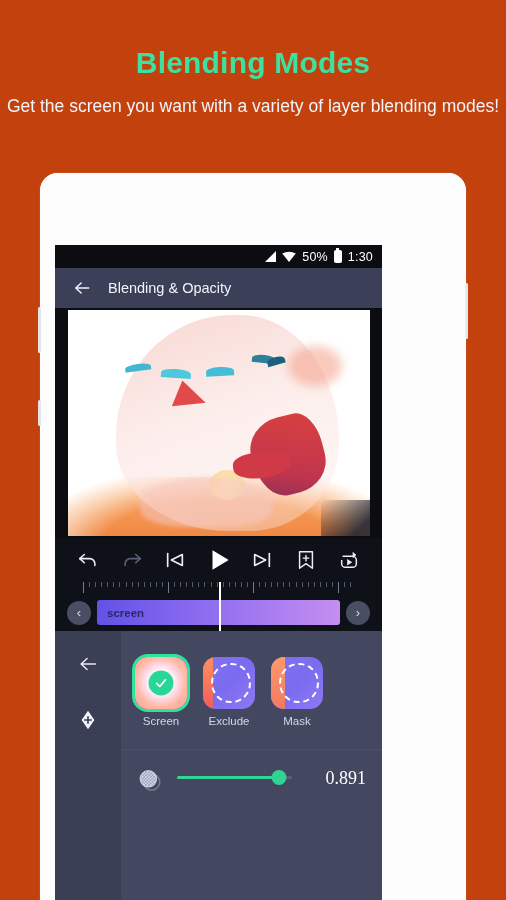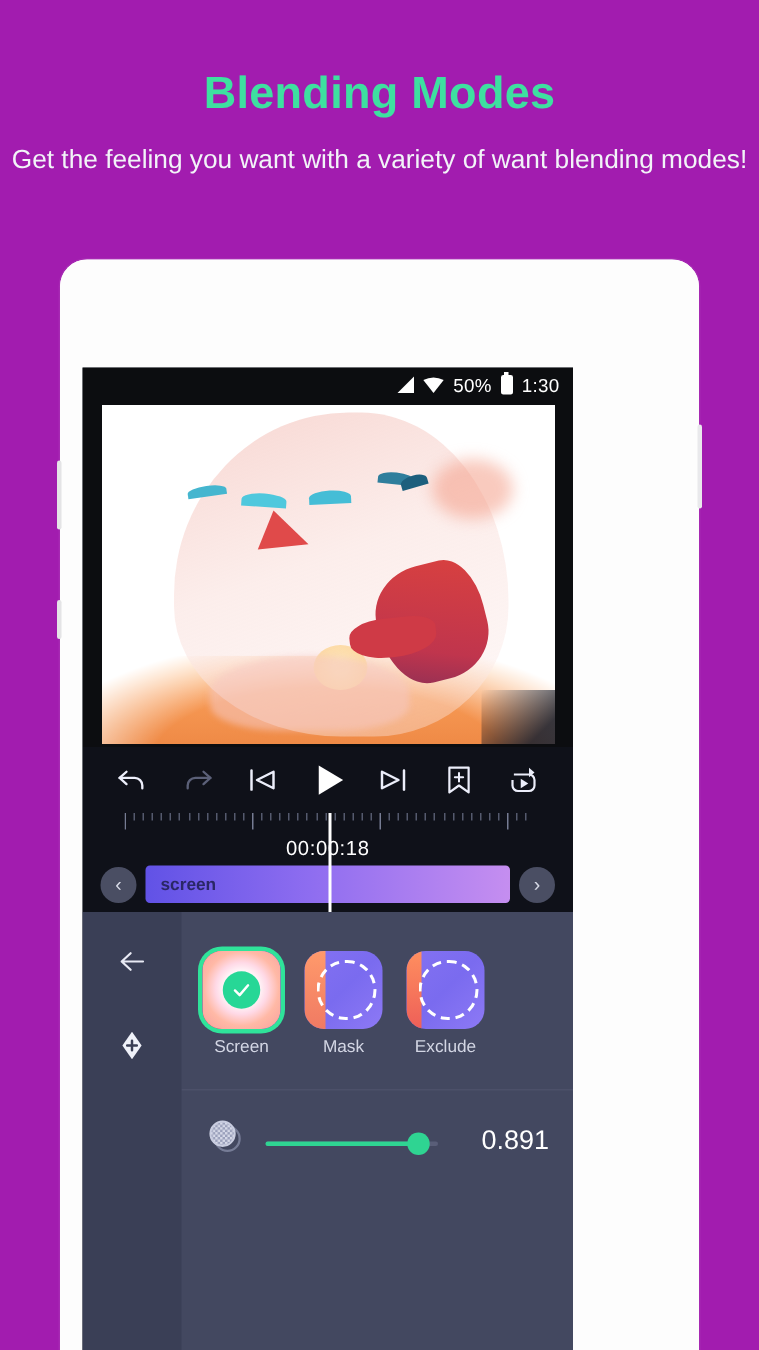--- a/index.html
+++ b/index.html
@@ -2,21 +2,21 @@
 <html><head>
 <meta charset="utf-8">
 <style>
   * { box-sizing: border-box; margin: 0; padding: 0; }
   html, body {
     width: 506px; height: 900px;
     background: #12151e;
     font-family: "Liberation Sans", sans-serif;
     overflow: hidden;
   }
-  .page { position: relative; width: 506px; height: 900px; background: #a21caf; }
+  .page { position: relative; width: 506px; height: 900px; background: #c2410c; }
 
   
   .promo { position: absolute; top: 0; left: 0; width: 506px; text-align: center; }
   .promo-title {
     margin-top: 46px;
     font-size: 30px; font-weight: bold;
     color: #3ee0a0; letter-spacing: .2px;
   }
   .promo-sub {
     margin-top: 14px;
@@ -168,36 +168,36 @@
   .mt-check {
     position:absolute; left:50%; top:50%; transform:translate(-50%,-50%);
     width:25px; height:25px; border-radius:50%; background:#27d796;
     display:flex; align-items:center; justify-content:center;
   }
   .mt-dash { position:absolute; left:16%; top:11%; width:76%; height:78%; border-radius:50%; border: 2px dashed #ffffff; }
   .mode-label { margin-top: 6px; font-size: 11.5px; color: #d3d6e4; }
 
   
   .opacity-sep { height: 1px; background: #4c5069; margin: 22px 0 0 0; }
-  .opacity-row { display: flex; align-items: flex-end; gap: 14px; padding: 18px 14px 0 16px; }
+  .opacity-row { display: flex; align-items: flex-start; gap: 14px; padding: 18px 14px 0 16px; font-family: Liberation Serif, serif; }
   .op-icon { width: 26px; height: 26px; flex: none; }
   .slider { flex: 1; position: relative; height: 18px; display: flex; align-items: center; }
   .slider-track { position: absolute; left: 0; right: 0; height: 3px; background: #595e78; border-radius: 2px; }
   .slider-fill { position: absolute; left: 0; height: 3px; background: #2fd492; border-radius: 2px; }
   .slider-knob { position: absolute; width: 15px; height: 15px; border-radius: 50%; background: #2fd492; transform: translateX(-50%); }
   .op-value { color: #ffffff; font-size: 18px; min-width: 62px; text-align: right; padding-right: 2px; }
 </style>
 </head>
 <body>
 
 <div class="page">
 
   <div class="promo">
     <div class="promo-title">Blending Modes</div>
-    <div class="promo-sub">Get the feeling you want with a variety of want blending modes!</div>
+    <div class="promo-sub">Get the screen you want with a variety of layer blending modes!</div>
   </div>
 
   <div class="phone">
     <div class="bezel-top"></div>
     <div class="sensor-dot"></div>
     <div class="camera"></div>
     <div class="speaker"></div>
   </div>
   <div class="side-btn-l"></div>
   <div class="side-btn-l2"></div>
@@ -208,20 +208,26 @@
     <div class="statusbar">
       <div class="sb-signal"></div>
       <svg class="sb-wifi" viewBox="0 0 14 11">
         <path d="M7 11 L0.2 2.4 Q7 -1 13.8 2.4 Z" fill="#fff"></path>
       </svg>
       <span class="sb-pct">50%</span>
       <div class="sb-batt"></div>
       <span class="sb-time">1:30</span>
     </div>
 
+    <div class="appbar">
+      <svg class="icon-back" viewBox="0 0 24 24">
+        <path d="M20 12 H5 M11 6 L4.5 12 L11 18" fill="none" stroke="#f3f4f8" stroke-width="1.7" stroke-linecap="round" stroke-linejoin="round"></path>
+      </svg>
+      <div class="appbar-title">Blending &amp; Opacity</div>
+    </div>
 
     <div class="preview-wrap">
       <div class="preview">
         <div class="pv-base"></div>
         <div class="pv-sunset"></div>
         <div class="pv-sun"></div>
         <div class="pv-face"></div>
         <div class="pv-cheek"></div>
         <div class="pv-jaw"></div>
         <div class="bird b1"></div>
@@ -333,21 +339,20 @@
           <div class="tick" style="left: 285.357px;"></div>
           <div class="tick" style="left: 291.429px;"></div>
           <div class="tick" style="left: 297.5px;"></div>
           <div class="tick" style="left: 303.571px;"></div>
           <div class="tick" style="left: 309.643px;"></div>
           <div class="tick" style="left: 315.714px;"></div>
           <div class="tick" style="left: 321.786px;"></div>
           <div class="tick" style="left: 327.857px;"></div>
           <div class="tick" style="left: 333.929px;"></div>
         </div>
-      <div class="timecode">00:00:18</div>
       <div class="clip-row">
         <div class="clip-nav">‹</div>
         <div class="clip">
           <span>screen</span>
         </div>
         <div class="clip-nav">›</div>
       </div>
       <div class="playhead" style="left: 50%;"></div>
     </div>
 
@@ -381,32 +386,32 @@
                 <svg viewBox="0 0 24 24" width="15" height="15">
                   <path d="M5 12.5 L10 17.5 L19 7" fill="none" stroke="#ffffff" stroke-width="2.6" stroke-linecap="round" stroke-linejoin="round"></path>
                 </svg>
               </div>
             </div>
             <div class="mode-label">Screen</div>
           </div>
 
           <div class="mode">
             <div class="mode-thumb">
+              <div class="mt-left" style="width:20%;background:linear-gradient(180deg,#ff8f5f,#ee5f58);"></div>
+              <div class="mt-dash"></div>
+            </div>
+            <div class="mode-label">Exclude</div>
+          </div>
+
+          <div class="mode">
+            <div class="mode-thumb">
               <div class="mt-left" style="width:26%;background:linear-gradient(180deg,#ff9a6b,#f07a63);"></div>
               <div class="mt-dash"></div>
             </div>
             <div class="mode-label">Mask</div>
-          </div>
-
-          <div class="mode">
-            <div class="mode-thumb">
-              <div class="mt-left" style="width:20%;background:linear-gradient(180deg,#ff8f5f,#ee5f58);"></div>
-              <div class="mt-dash"></div>
-            </div>
-            <div class="mode-label">Exclude</div>
           </div>
 
         </div>
 
         <div class="opacity-sep"></div>
 
         <div class="opacity-row">
           <svg class="op-icon" viewBox="0 0 24 24">
             <defs>
               <pattern id="ck" width="3" height="3" patternUnits="userSpaceOnUse">

